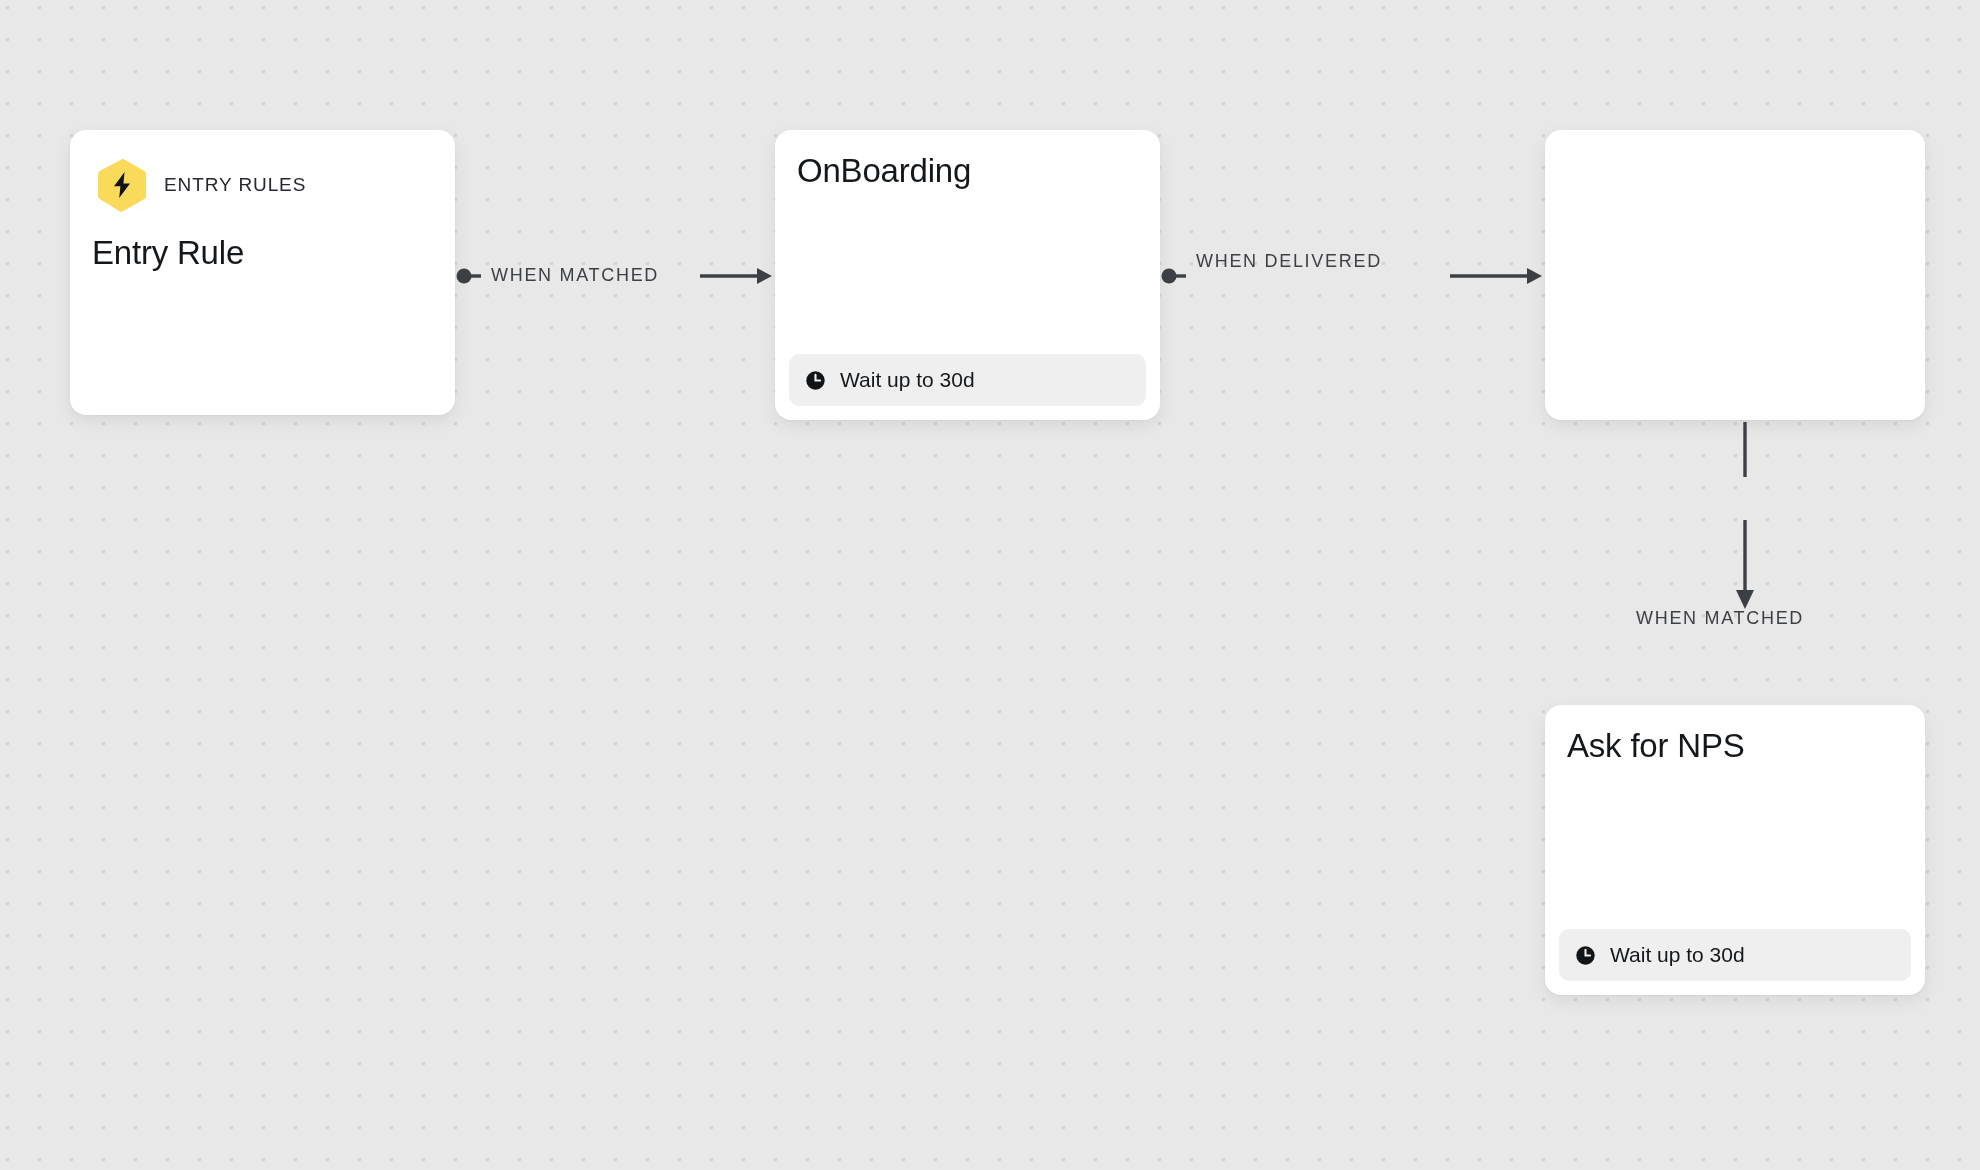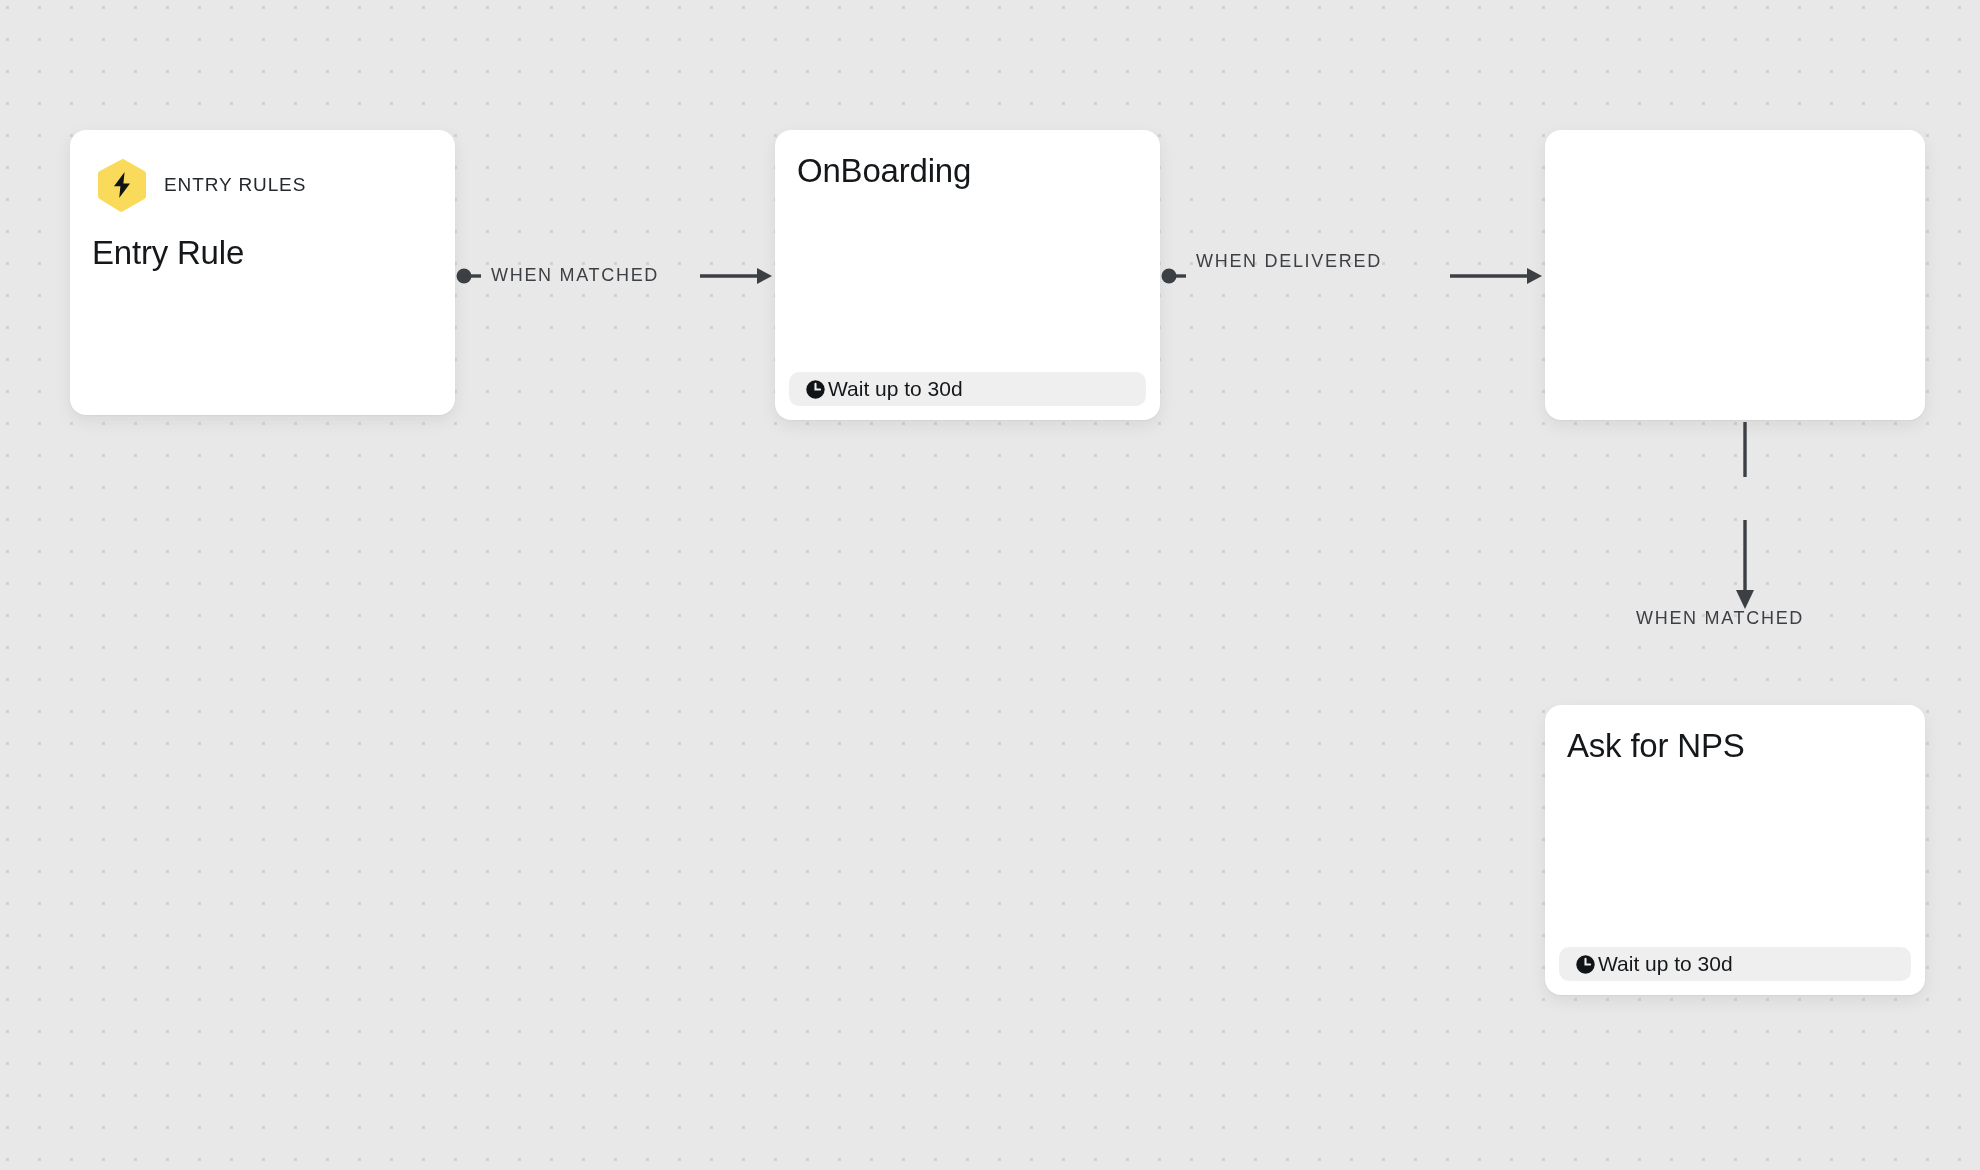--- a/index.html
+++ b/index.html
@@ -59,24 +59,24 @@
     font-weight: 400;
     letter-spacing: -0.2px;
   }
 
   .node-spacer { flex: 1 1 auto; min-height: 18px; }
 
   .wait-bar {
     margin: 0 14px 14px 14px;
     background: #efefef;
     border-radius: 10px;
-    height: 34px;
-    display: flex;
-    align-items: center;
-    gap: 2px;
+    height: 52px;
+    display: flex;
+    align-items: center;
+    gap: 14px;
     padding: 0 16px;
   }
 
   .wait-text {
     font-size: 21px;
     color: #15181b;
     white-space: nowrap;
   }
 
   

